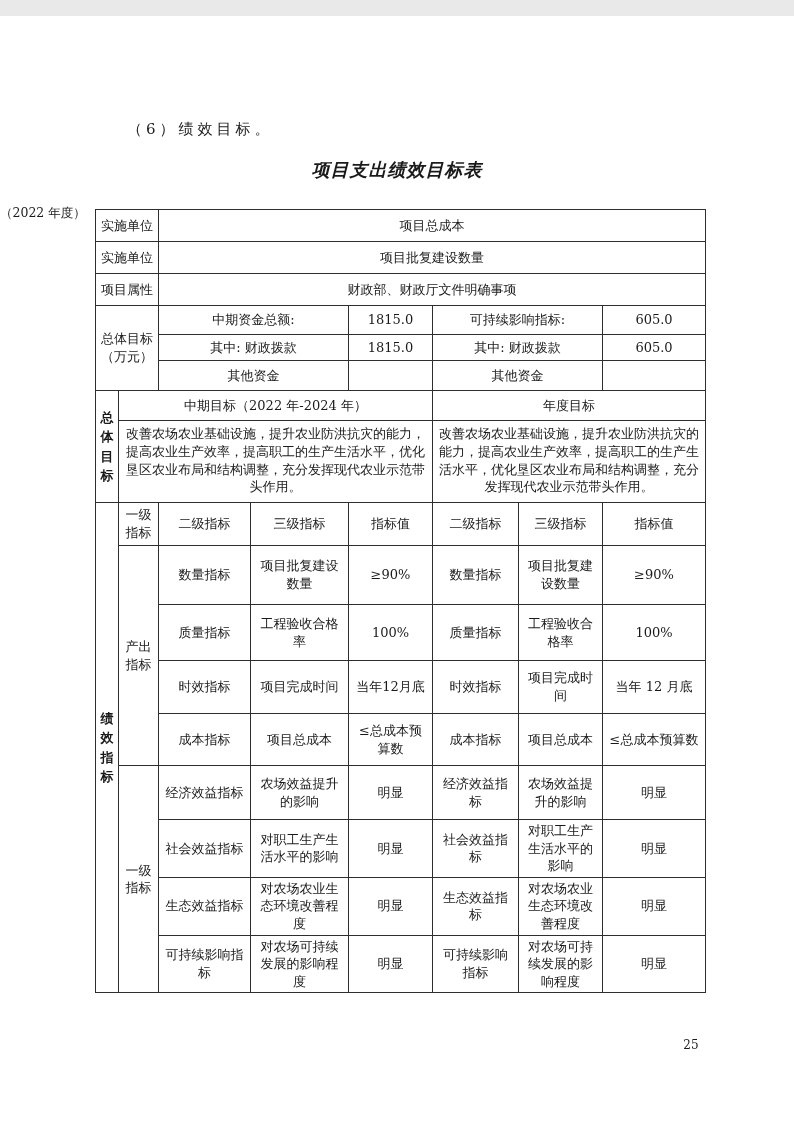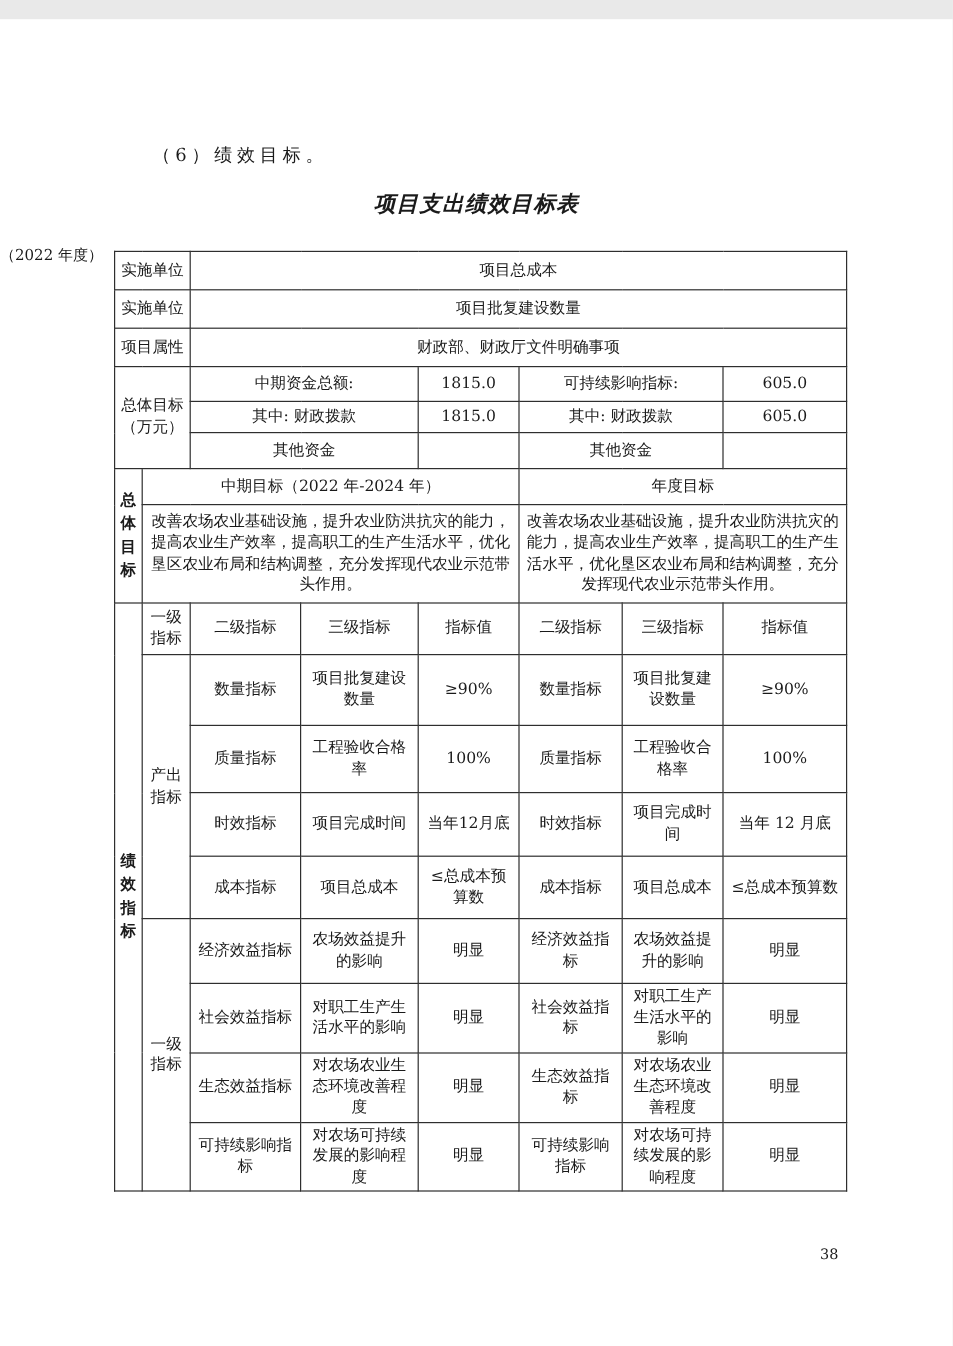--- a/index.html
+++ b/index.html
@@ -177,15 +177,15 @@
       <td class="l3">对农场可持续发展的影响程度</td>
       <td>明显</td>
       <td>可持续影响指标</td>
       <td class="l3">对农场可持续发展的影响程度</td>
       <td class="pad8">明显</td>
     </tr>
 
   </tbody>
     </table>
 
-  <div class="pagenum">38</div>
+  <div class="pagenum">25</div>
 
 </div>
 
 </body></html>

